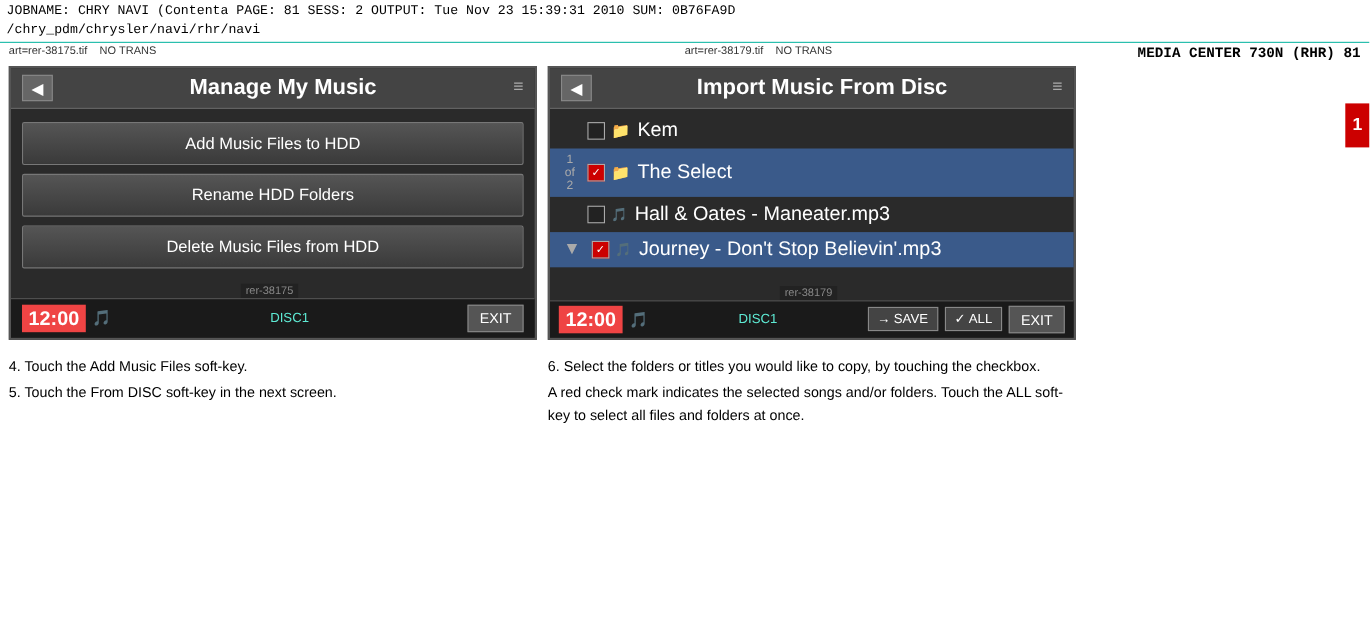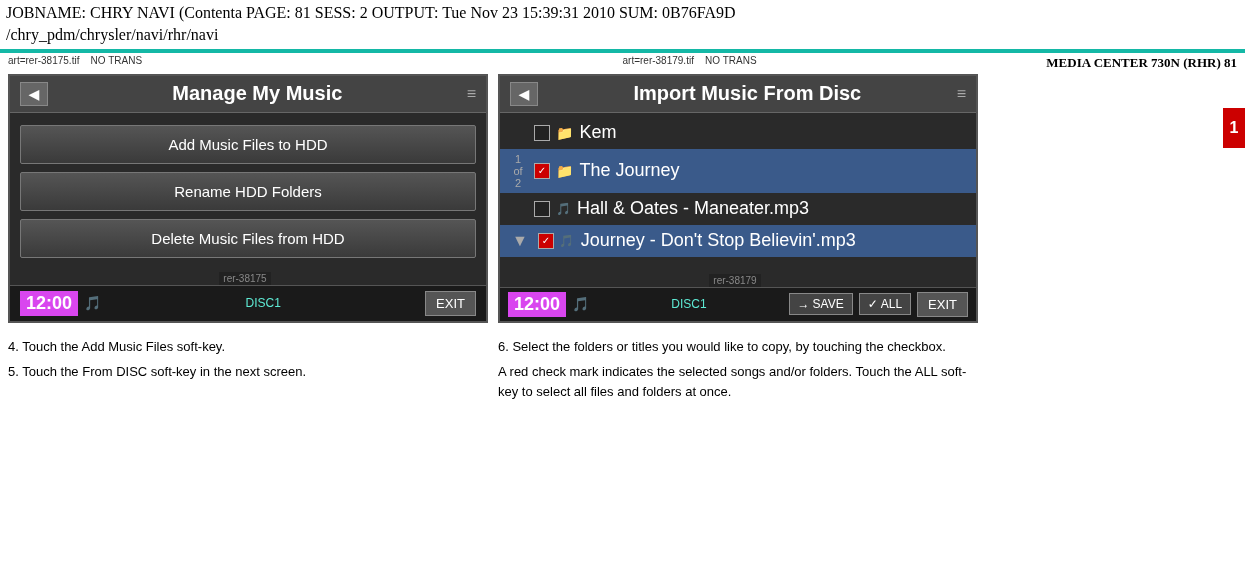--- a/index.html
+++ b/index.html
@@ -6,34 +6,34 @@
     body {
       width: 1245px;
       height: 580px;
       font-family: Arial, sans-serif;
       font-size: 13px;
       background: #fff;
       overflow: hidden;
     }
 
     .page-header {
-      font-size: 16px;
-      font-family: Liberation Serif, serif;
+      font-size: 12px;
+      font-family: Liberation Mono, monospace;
       padding: 2px 6px;
       line-height: 1.4;
-      border-bottom: 4px solid #14b8a6;
+      border-bottom: 1px solid #14b8a6;
     }
 
     .top-right-label {
       position: absolute;
       top: 2px;
       right: 8px;
       font-size: 13px;
       font-weight: bold;
-      font-family: Liberation Serif, serif;
+      font-family: Liberation Mono, monospace;
     }
 
     .content-area {
       display: flex;
       padding: 6px 8px;
       gap: 10px;
       position: relative;
     }
 
     
@@ -123,21 +123,21 @@
       align-items: center;
       padding: 5px 10px;
       gap: 6px;
       border-top: 1px solid #555;
     }
 
     .footer-time {
       font-size: 18px;
       font-weight: bold;
       color: white;
-      background: #d946ef;
+      background: #ef4444;
       padding: 2px 6px;
     }
 
     .footer-disc {
       color: #5eead4;
       font-size: 12px;
       flex: 1;
       text-align: center;
     }
 
@@ -351,21 +351,21 @@
         </div>
 
         <div class="list-row selected">
           <div class="counter-col">
             <span>1</span>
             <span>of</span>
             <span>2</span>
           </div>
           <div class="checkbox checked">✓</div>
           <span class="folder-icon">📁</span>
-          <span class="row-text">The Journey</span>
+          <span class="row-text">The Select</span>
         </div>
 
         <div class="list-row">
           <div class="counter-col"></div>
           <div class="checkbox"></div>
           <span class="file-icon">🎵</span>
           <span class="row-text">Hall &amp; Oates - Maneater.mp3</span>
         </div>
 
         <div class="list-row selected">

